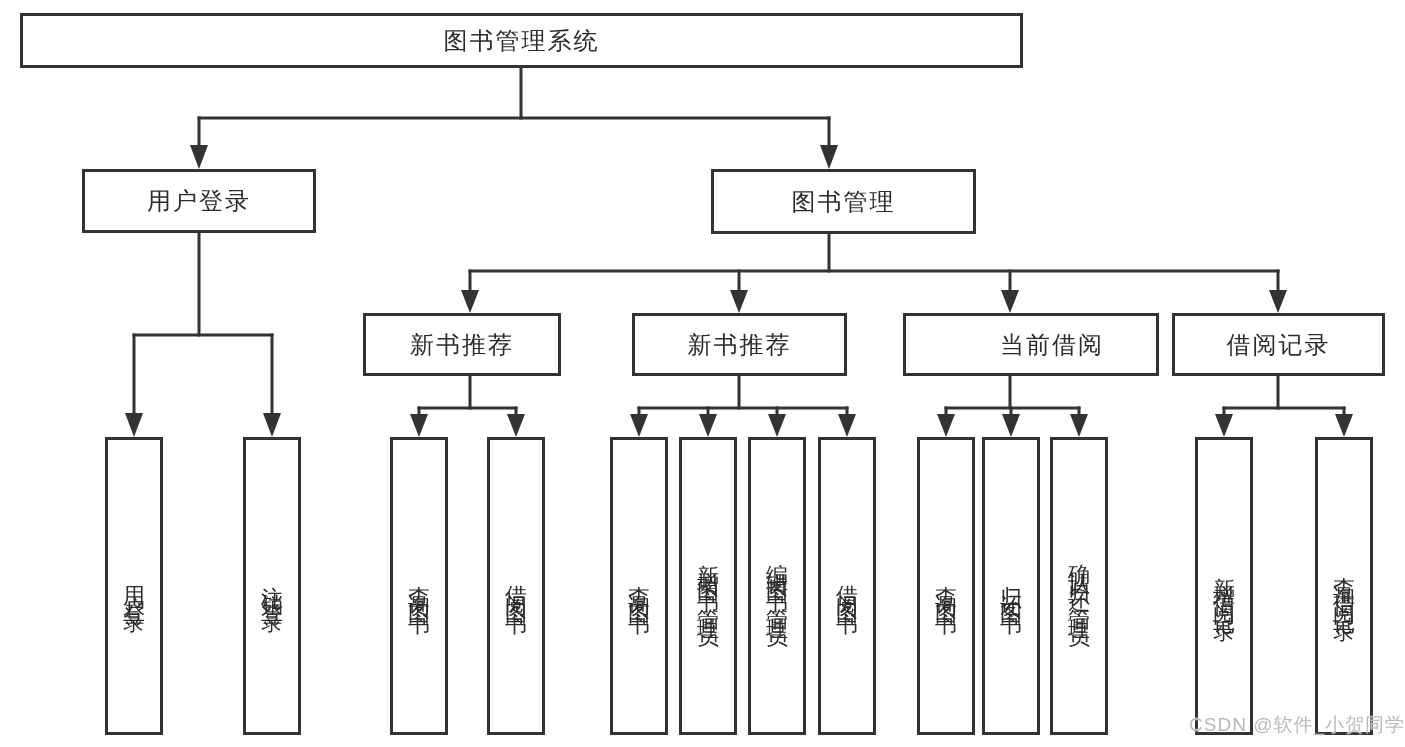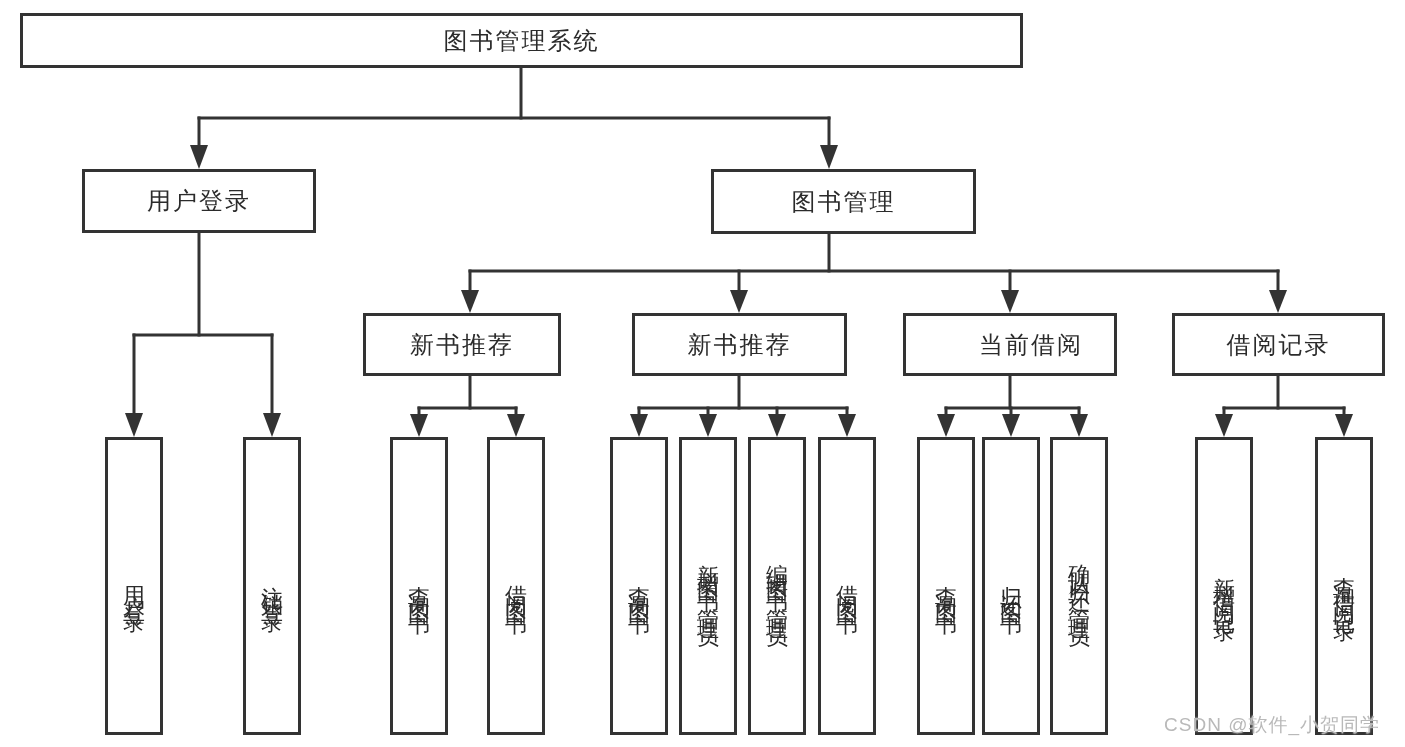--- a/index.html
+++ b/index.html
@@ -33,42 +33,42 @@
   }
   
   .n-root{left:20px;top:13px;width:1003px;height:55px;}
   
   .n-l2a{left:82px;top:169px;width:234px;height:64px;}
   .n-l2b{left:711px;top:169px;width:265px;height:65px;}
   
   .l3{top:313px;height:63px;}
   .n-l3a{left:363px;width:198px;}
   .n-l3b{left:632px;width:215px;}
-  .n-l3c{left:903px;width:214px;padding-left:42px;}
+  .n-l3c{left:903px;width:256px;padding-left:42px;}
   .n-l3d{left:1172px;width:213px;}
   
   .leaf{top:437px;width:58px;height:298px;}
   .vtext{
     writing-mode:vertical-rl;
     text-orientation:mixed;
     font-size:22px;
     letter-spacing:9px;
     color:var(--text);
     line-height:1;
     white-space:nowrap;
   }
   .n-lf1{left:105px;}  .n-lf2{left:243px;}
   .n-lf3{left:390px;}  .n-lf4{left:487px;}
   .n-lf5{left:610px;}  .n-lf6{left:679px;}
   .n-lf7{left:748px;}  .n-lf8{left:818px;}
   .n-lf9{left:917px;}  .n-lf10{left:982px;}
   .n-lf11{left:1050px;}
   .n-lf12{left:1195px;} .n-lf13{left:1315px;}
   .watermark{
-    position:absolute;right:25px;bottom:9px;
+    position:absolute;right:0;bottom:9px;
     font-size:19px;letter-spacing:1px;
     color:var(--watermark);
     text-shadow:0 0 2px #ffffff;
     z-index:5;
   }
 </style>
 </head>
 <body>
 
 <div class="stage">

